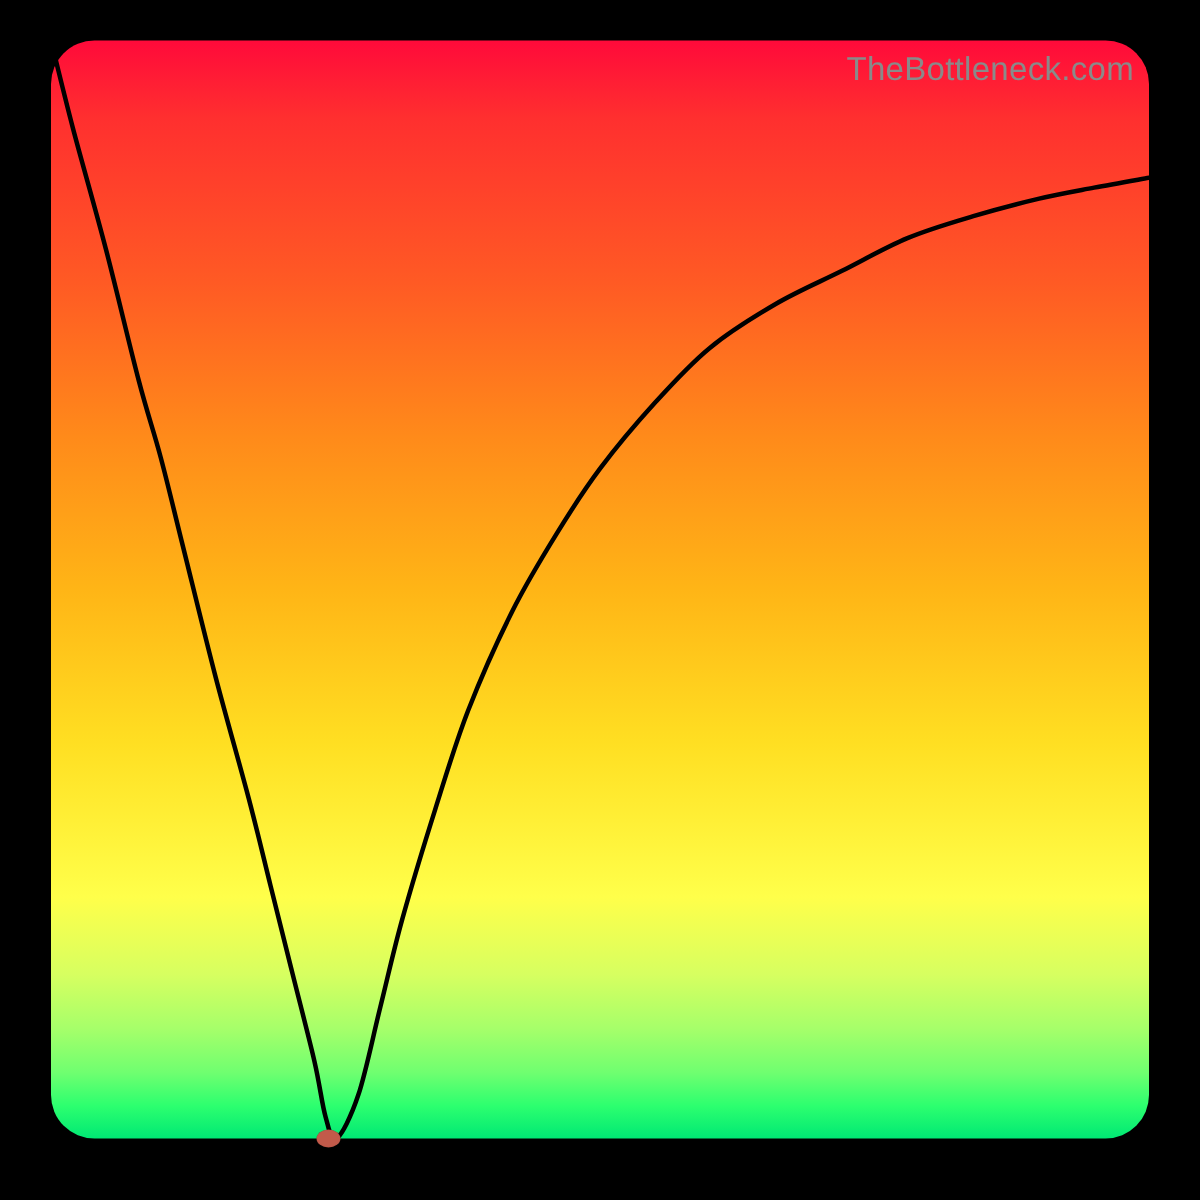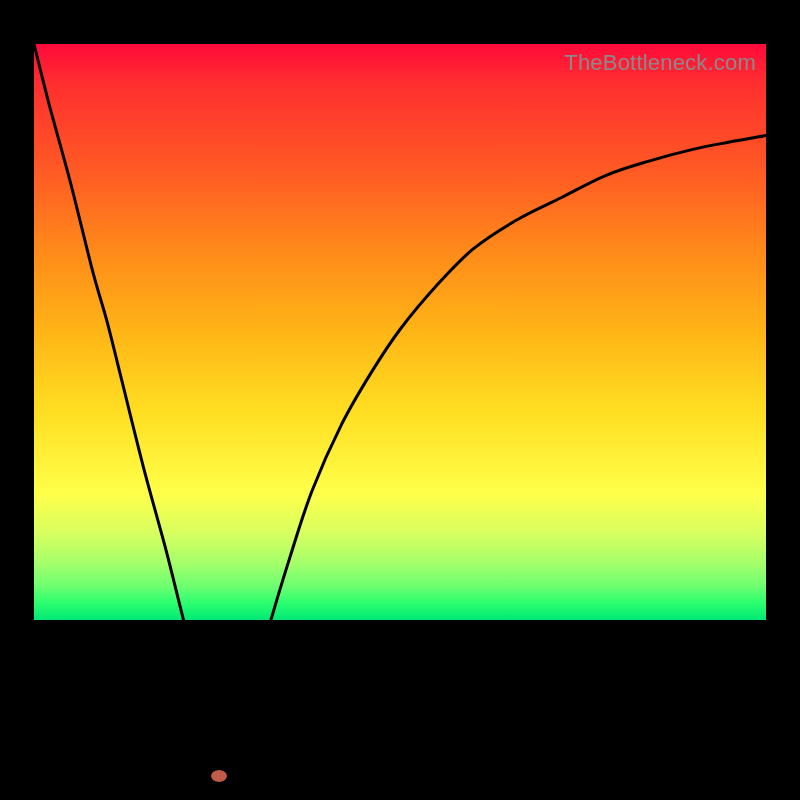--- a/index.html
+++ b/index.html
@@ -12,39 +12,40 @@
   }
   .stage {
     position: relative;
     width: 800px;
     height: 800px;
     background: #000;
   }
   .plot {
     position: absolute;
     left: 34px;
-    top: 44px;
+    top: 27px;
     width: 732px;
-    height: 576px;
+    height: 732px;
     
     background: linear-gradient(
       to bottom,
       #ff0a3a 0%,
       #ff2f2f 7%,
       #ff5a24 22%,
       #ff8a1a 36%,
       #ffb516 50%,
       #ffdf22 64%,
       #ffff4a 78%,
       #d7ff60 85%,
       #a6ff6a 90%,
       #6fff70 94%,
       #2dff6f 97%,
       #00e874 100%
     );
+    border-radius: 29px;
   }
   .attribution {
     position: absolute;
     top: 6px;
     right: 10px;
     font-family: Arial, Helvetica, sans-serif;
     font-size: 22px;
     color: #8a8a8a;
     letter-spacing: 0.2px;
     user-select: none;

